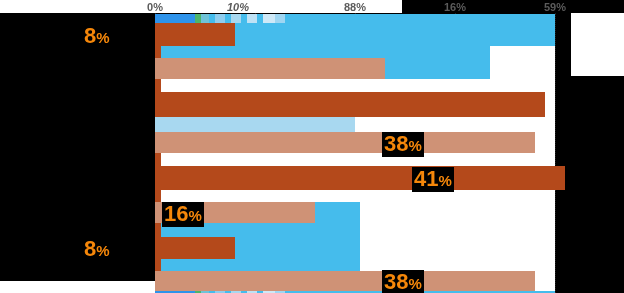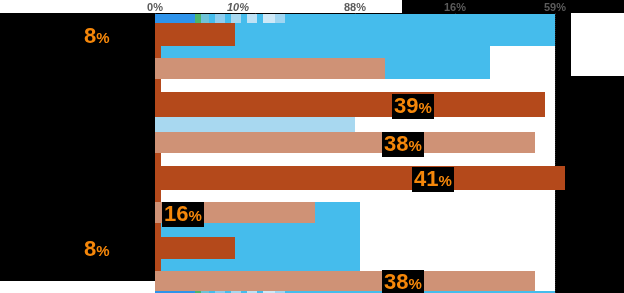--- a/index.html
+++ b/index.html
@@ -155,19 +155,18 @@
           <div class="seg" style="left: 102px; width: 6px; background: rgb(69, 188, 236);"></div>
           <div class="seg" style="left: 108px; width: 12px; background: rgb(207, 233, 247);"></div>
           <div class="seg" style="left: 120px; width: 10px; background: rgb(159, 214, 242);"></div>
           <div class="seg" style="left: 130px; width: 30px; background: rgb(69, 188, 236);"></div>
           <div class="seg" style="left: 160px; width: 240px; background: rgb(69, 188, 236);"></div>
         </div>
       </div>
   </div>
 
 <div class="lbl" style="left: 82px; top: 23.5px;">8<span class="pc">%</span></div>
-    <div class="lbl" style="left: 392px; top: 93.5px;">39<span class="pc">%</span></div>
     <div class="lbl" style="left: 382px; top: 131.5px;">38<span class="pc">%</span></div>
     <div class="lbl" style="left: 412px; top: 167px;">41<span class="pc">%</span></div>
     <div class="lbl" style="left: 162px; top: 201.5px;">16<span class="pc">%</span></div>
     <div class="lbl" style="left: 82px; top: 237px;">8<span class="pc">%</span></div>
     <div class="lbl" style="left: 382px; top: 270px;">38<span class="pc">%</span></div>
   </div>
 
 </body></html>

